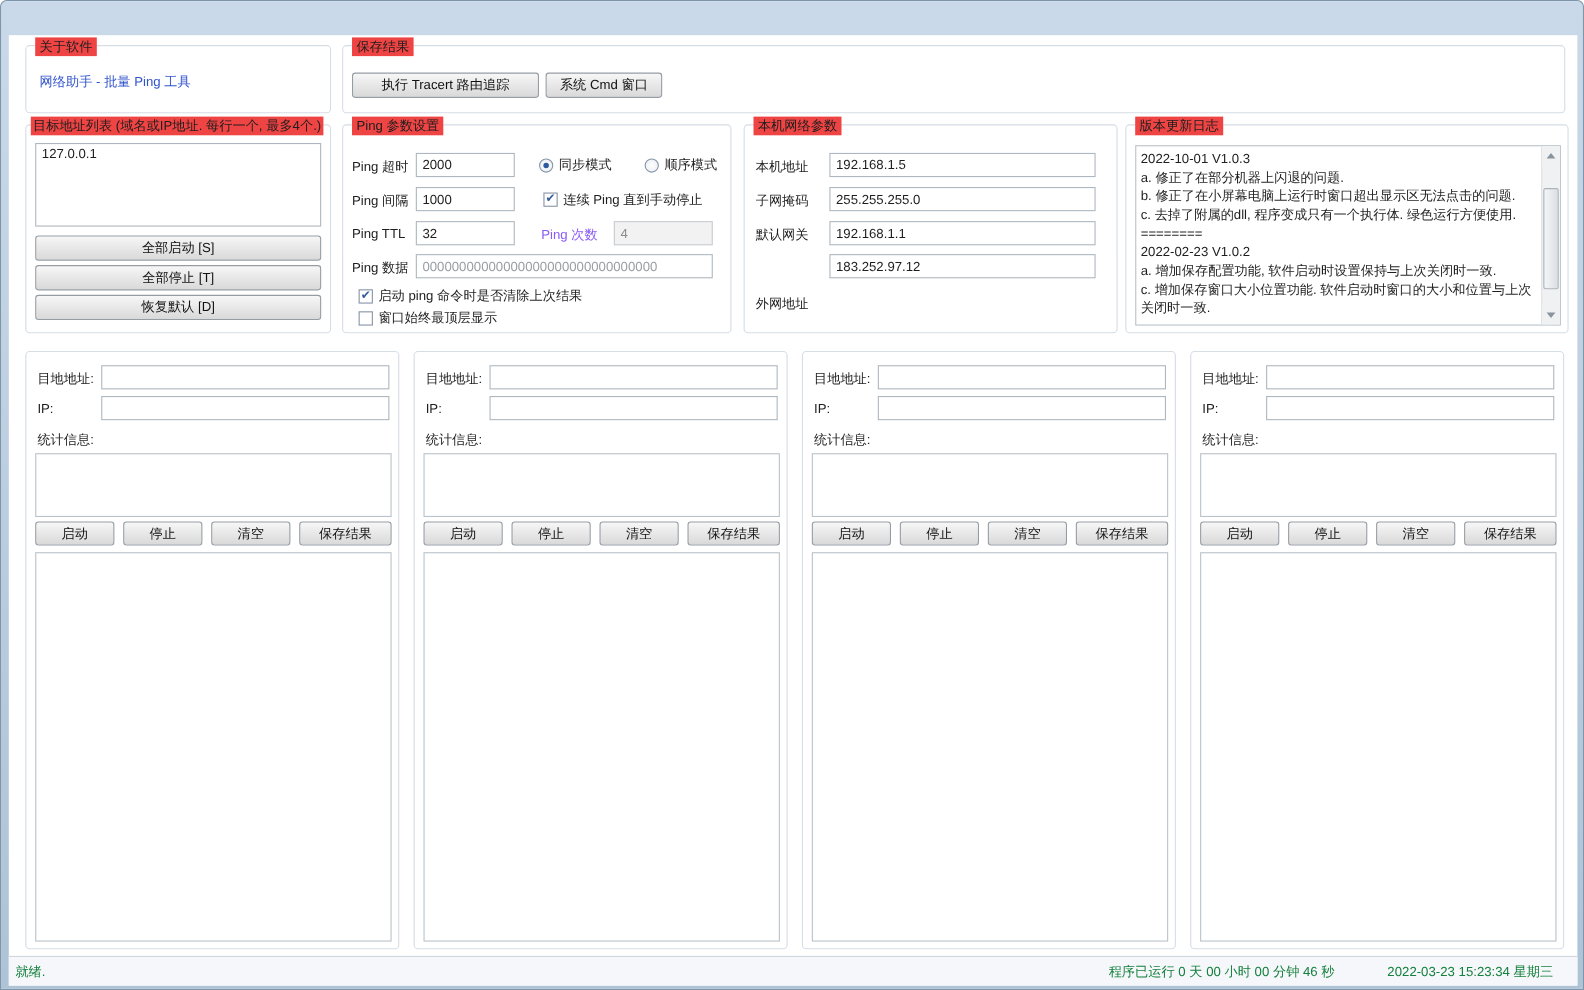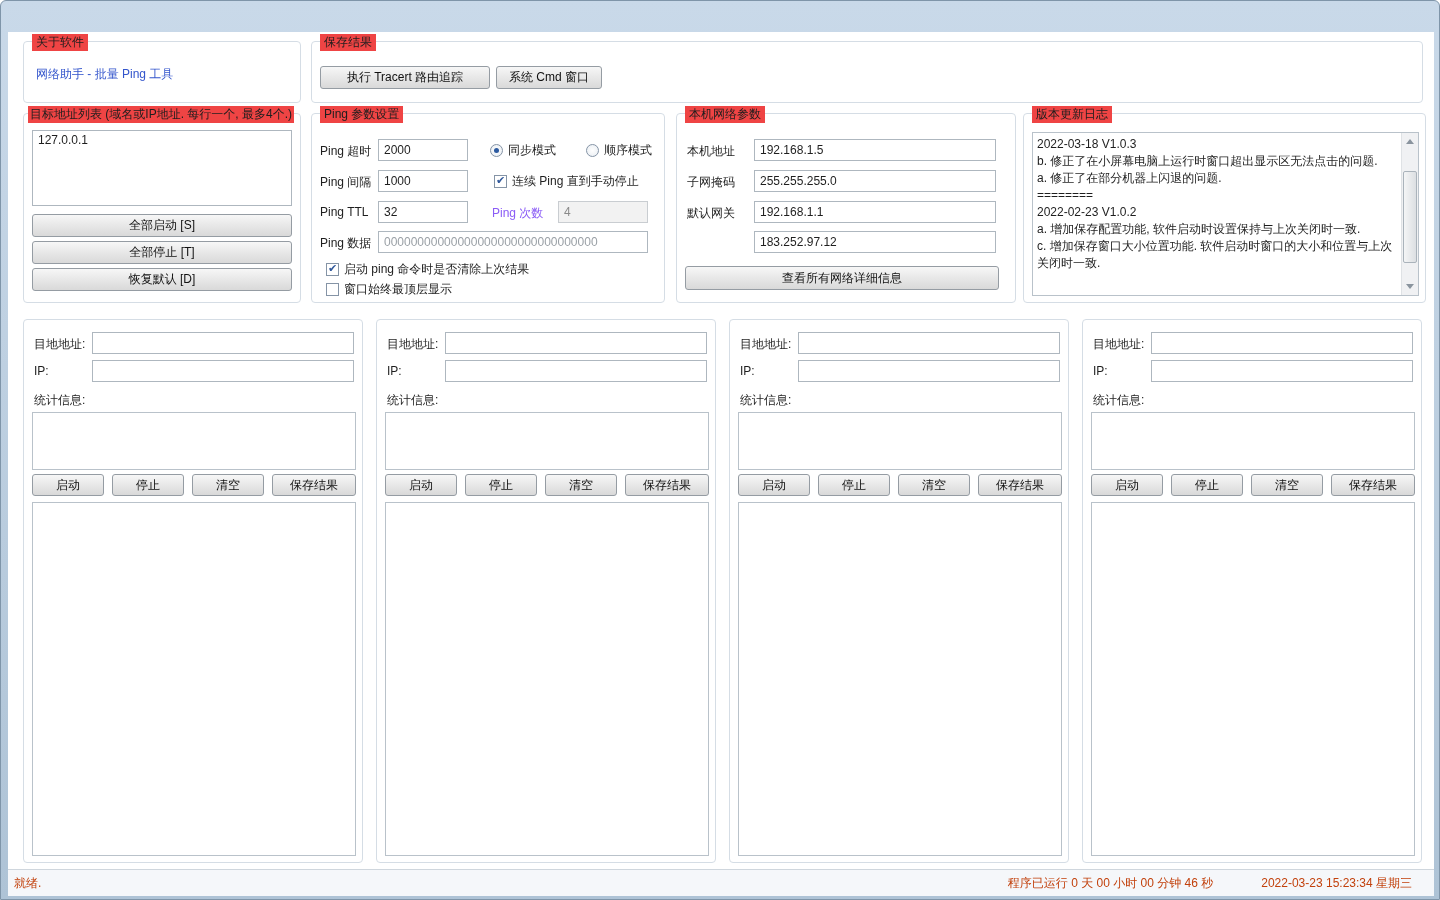--- a/index.html
+++ b/index.html
@@ -75,21 +75,21 @@
               border-radius:2px; background:linear-gradient(90deg,#f4f5f6,#dcdfe2); }
 
   
   .panel { position:absolute; top:318px; width:340px; height:544px;
            border:1px solid #d5dde5; border-radius:4px; background:#fff; }
   .panel .box { position:absolute; border:1px solid #b9c2ca; background:#fff; }
 
   
   .statusbar { position:absolute; left:7px; top:868px; width:1426px; height:27px;
                background:#f5f7fa; border-top:1px solid #cfd6dd;
-               display:flex; align-items:center; color:#c2410c; }
+               display:flex; align-items:center; color:#15803d; }
   .statusbar .ready { margin-left:6px; }
   .statusbar .runtime { margin-left:auto; }
   .statusbar .datetime { margin-left:48px; margin-right:22px; }
 </style>
 </head>
 <body>
 
 <div id="app">
 
 
@@ -164,30 +164,30 @@
 
     <span class="lbl" style="left:10px; top:60px;">子网掩码</span>
     <input class="txt" style="left: 77px; top: 56px; width: 242px; height: 22px;" value="255.255.255.0">
 
     <span class="lbl" style="left:10px; top:91px;">默认网关</span>
     <input class="txt" style="left: 77px; top: 87px; width: 242px; height: 22px;" value="192.168.1.1">
 
     <span class="lbl" style="left:10px; top:121px;margin-top:33px;">外网地址</span>
     <input class="txt" style="left: 77px; top: 117px; width: 242px; height: 22px;" value="183.252.97.12">
 
-    <div class="btn" style="left:8px; top:152px; width:314px; height:24px;">查看所有网络详细信息</div>
   </div>
 
   <div class="group" style="left:1022px; top:112px; width:403px; height:190px;">
     <span class="legend">版本更新日志</span>
     <div class="log-box" style="left:8px; top:18px; width:387px; height:164px;">
       <div class="log-lines">
-        <div>2022-03-18  V1.0.3</div>
+        <div>2022-10-01  V1.0.3</div>
+        <div>a. 修正了在部分机器上闪退的问题.</div>
         <div>b. 修正了在小屏幕电脑上运行时窗口超出显示区无法点击的问题.</div>
-        <div>a. 修正了在部分机器上闪退的问题.</div>
+        <div>c. 去掉了附属的dll, 程序变成只有一个执行体. 绿色运行方便使用.</div>
         <div>========</div>
         <div>2022-02-23  V1.0.2</div>
         <div>a. 增加保存配置功能, 软件启动时设置保持与上次关闭时一致.</div>
         <div>c. 增加保存窗口大小位置功能. 软件启动时窗口的大小和位置与上次</div>
         <div>关闭时一致.</div>
       </div>
       <div class="scrollbar">
         <div class="sb-btn sb-up">
             <span class="tri-up"></span>
           </div>

